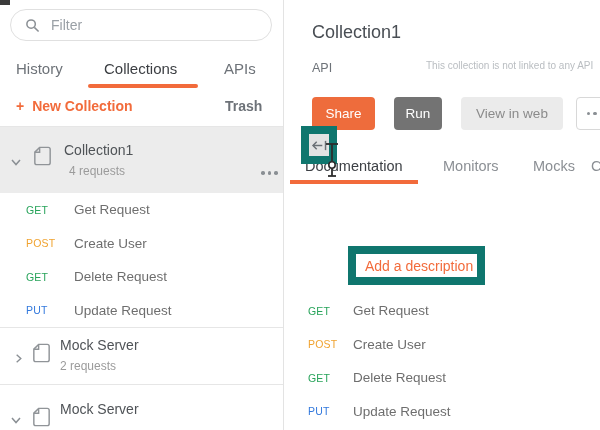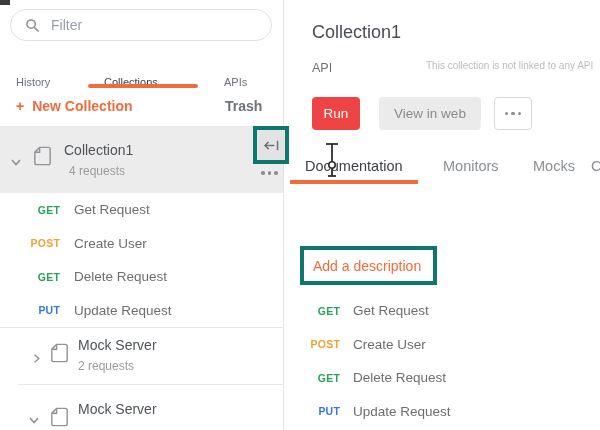--- a/index.html
+++ b/index.html
@@ -13,67 +13,67 @@
   #top-dark { position:absolute; left:0; top:0; width:10px; height:5px; background:#3b3b3b; }
 
   #filter { position:absolute; left:10px; top:9px; width:262px; height:32px;
     border:1px solid #e0e0e0; border-radius:16px; background:#fff;
     display:flex; align-items:center; padding-left:14px; gap:11px; }
   #filter input { border:none; outline:none; font-size:14px; color:#555; width:180px;
     font-family:inherit; background:transparent; }
   #filter input::placeholder { color:#9aa0a6; }
 
   #side-tabs { position:absolute; left:0; top:52px; width:100%; height:40px; }
-  .side-tab { position:absolute; top:24px; font-size:11px; color:#6d7278; cursor:default;text-align:center; }
+  .side-tab { position:absolute; top:8px; font-size:15px; color:#6d7278; cursor:default;text-align:center; }
   .side-tab.active { color:#3b3e42; }
   #side-tab-underline { position:absolute; left:88px; top:32px; width:110px; height:4px;
     background:#f26b3b; border-radius:2px; }
 
   #actions { position:absolute; left:0; top:94px; width:100%; height:30px; }
   #new-collection { position:absolute; left:16px; top:4px; font-size:14px; font-weight:700;
     color:#f26b3b; display:flex; gap:8px; }
   #trash { position:absolute; left:225px; top:4px; font-size:14px; font-weight:700; color:#6d7278; }
 
   #col-row { position:absolute; left:0; top:126px; width:284px; height:67px;
     background:#ececec; border-top:1px solid #e6e6e6; }
   .tree-name { font-size:14px; color:#4f5357; }
   .tree-meta { font-size:12px; color:#9b9b9b; }
 
   .req-row { height:33.5px; display:flex; align-items:center; padding-left:26px; }
   #side-requests { position:absolute; left:0; top:193px; width:284px; border-bottom:1px solid #e6e6e6; }
-  .method { width:34px; text-align:right; font-size:10.5px; font-weight:700; letter-spacing:.2px; }
+  .method { width:34px; text-align:left; font-size:10.5px; font-weight:400; letter-spacing:.2px; }
   .m-get  { color:#27a35a; }
   .m-post { color:#f0a330; }
   .m-put  { color:#3379dd; }
   .req-name { margin-left:14px; font-size:13.5px; color:#6e6e6e; }
 
-  .folder-row { position:absolute; left:0; width:284px;margin-left:18px; }
+  .folder-row { position:absolute; left:0; width:284px; }
   #mock1 { top:327px; height:58px; border-bottom:1px solid #e6e6e6; }
   #mock2 { top:385px; height:45px; }
 
   
-  .annotation { border:4px solid #0f766e; position:absolute; z-index:9; }
+  .annotation { border:8px solid #0f766e; position:absolute; z-index:9;margin-left:48px; }
   #collapse-annotation { left:253px; top:126px; width:36px; height:38px; }
   #collapse-btn { width:100%; height:100%; background:#e3e3e3;
     display:flex; align-items:center; justify-content:center; }
   #side-more { position:absolute; left:261px; top:171px; display:flex; gap:3px; z-index:9; }
   .dot { width:3.5px; height:3.5px; border-radius:50%; background:#8a8f94; }
 
   
   #main { position:absolute; left:285px; top:0; width:315px; height:430px; background:#fff; }
   #main-title { position:absolute; left:27px; top:22px; font-size:18px; color:#494e54; }
   #api-row { position:absolute; left:27px; top:60px; display:flex; width:288px;gap:36px; }
   #api-label { width:78px; font-size:12.5px; color:#6d7278; padding-top:1px; }
   #api-status { font-size:10px; color:#b9bdc1; white-space:nowrap; }
 
   #btn-row { position:absolute; left:27px; top:97px; display:flex; gap:19px; }
   .btn { height:33px; border-radius:4px; font-size:13.5px; display:flex; align-items:center;
     justify-content:center; cursor:default; border:none; font-family:inherit; }
   #btn-share { width:63px; background:#ee6c3c; color:#fff; }
-  #btn-run { width:48px; background:#ef4444; color:#fff; }
+  #btn-run { width:48px; background:#737373; color:#fff; }
   #btn-view { width:102px; background:#ebebeb; color:#8b8b8b; }
   #btn-more { width:38px; background:#fff; border:1px solid #d8d8d8; margin-left:-6px; gap:3px; }
 
   #main-tabs { position:absolute; left:0; top:150px; width:100%; height:34px; }
   .main-tab { position:absolute; top:8px; font-size:14.5px; color:#8b8f94; white-space:nowrap; }
   .main-tab.active { color:#3d4045; }
   #doc-underline { position:absolute; left:5px; top:30px; width:128px; height:4px; background:#f26b3b; }
 
   #learn-row { position:absolute; left:0; top:192px; width:100%; height:46px;
     border-bottom:1px solid #ececec; display:flex; align-items:center; padding-left:27px; gap:12px; }
@@ -207,20 +207,21 @@
 
 <div id="main">
   <div id="main-title">Collection1</div>
 
   <div id="api-row">
     <span id="api-label">API</span>
     <span id="api-status">This collection is not linked to any API</span>
   </div>
 
   <div id="btn-row">
+    <button class="btn" id="btn-share">Share</button>
     <button class="btn" id="btn-run">Run</button>
     <button class="btn" id="btn-view">View in web</button>
     <button class="btn" id="btn-more">
       <span class="dot"></span>
       <span class="dot"></span>
       <span class="dot"></span>
     </button>
   </div>
 
   <div id="main-tabs">

